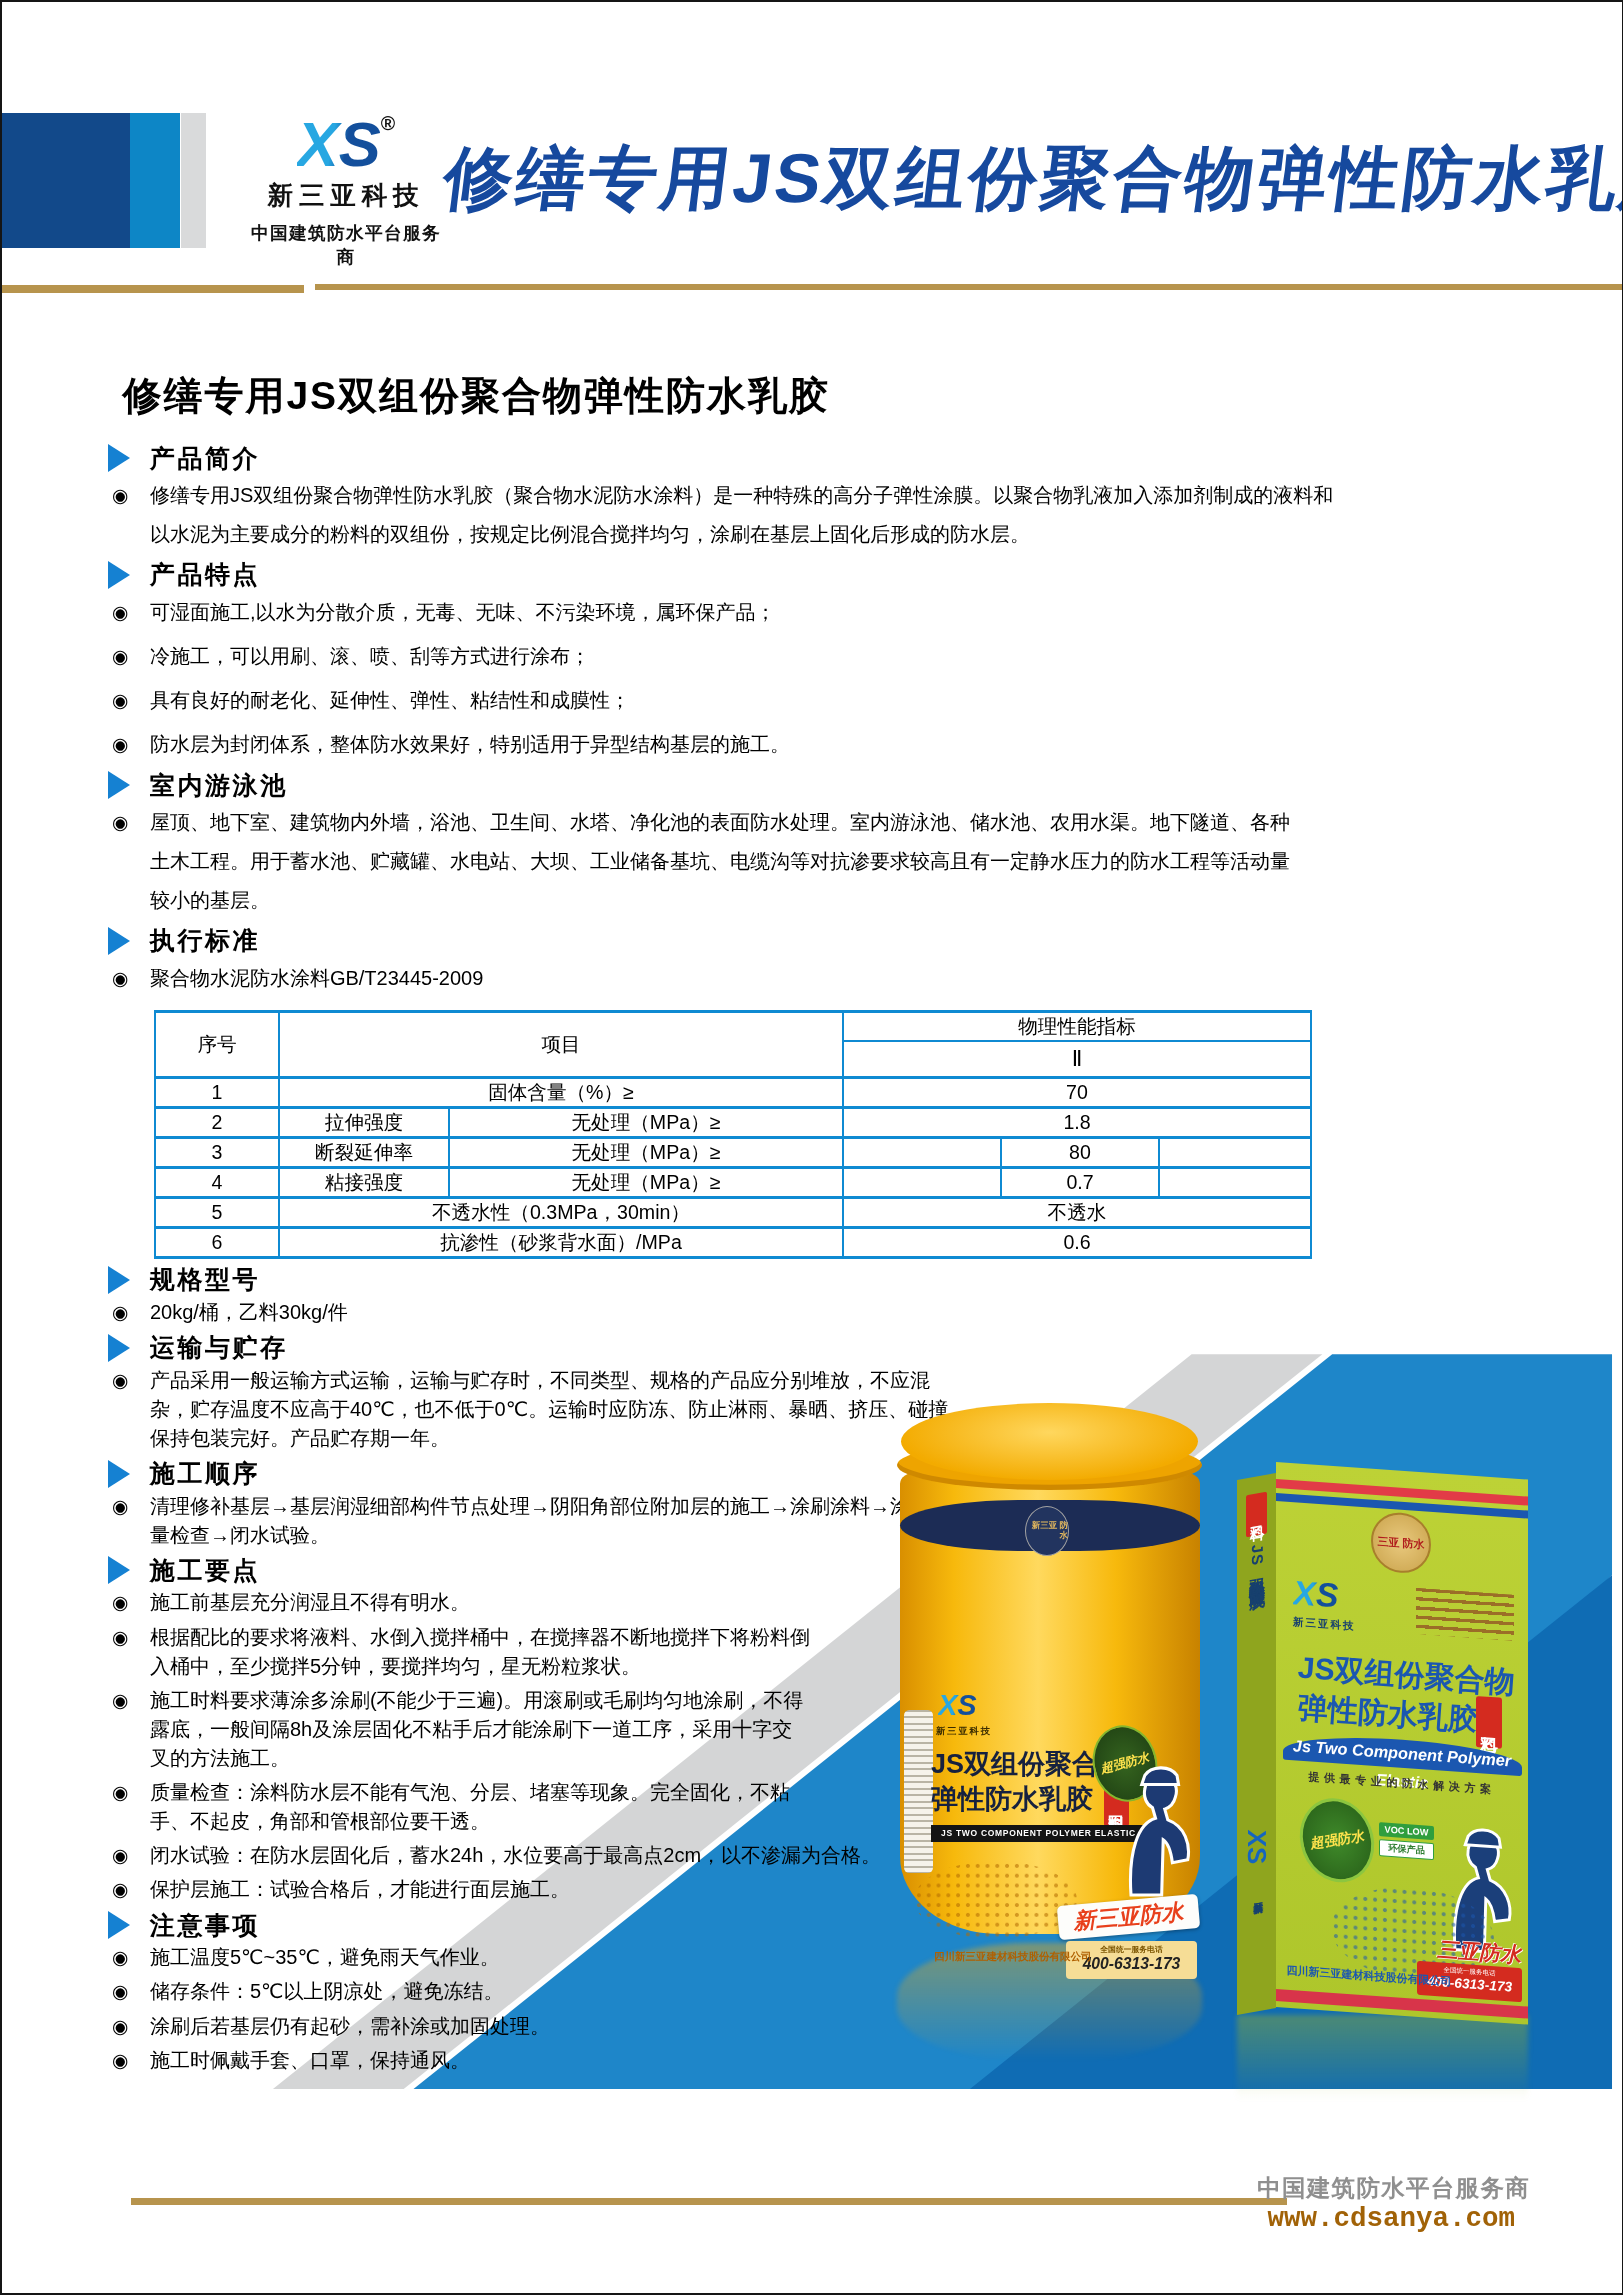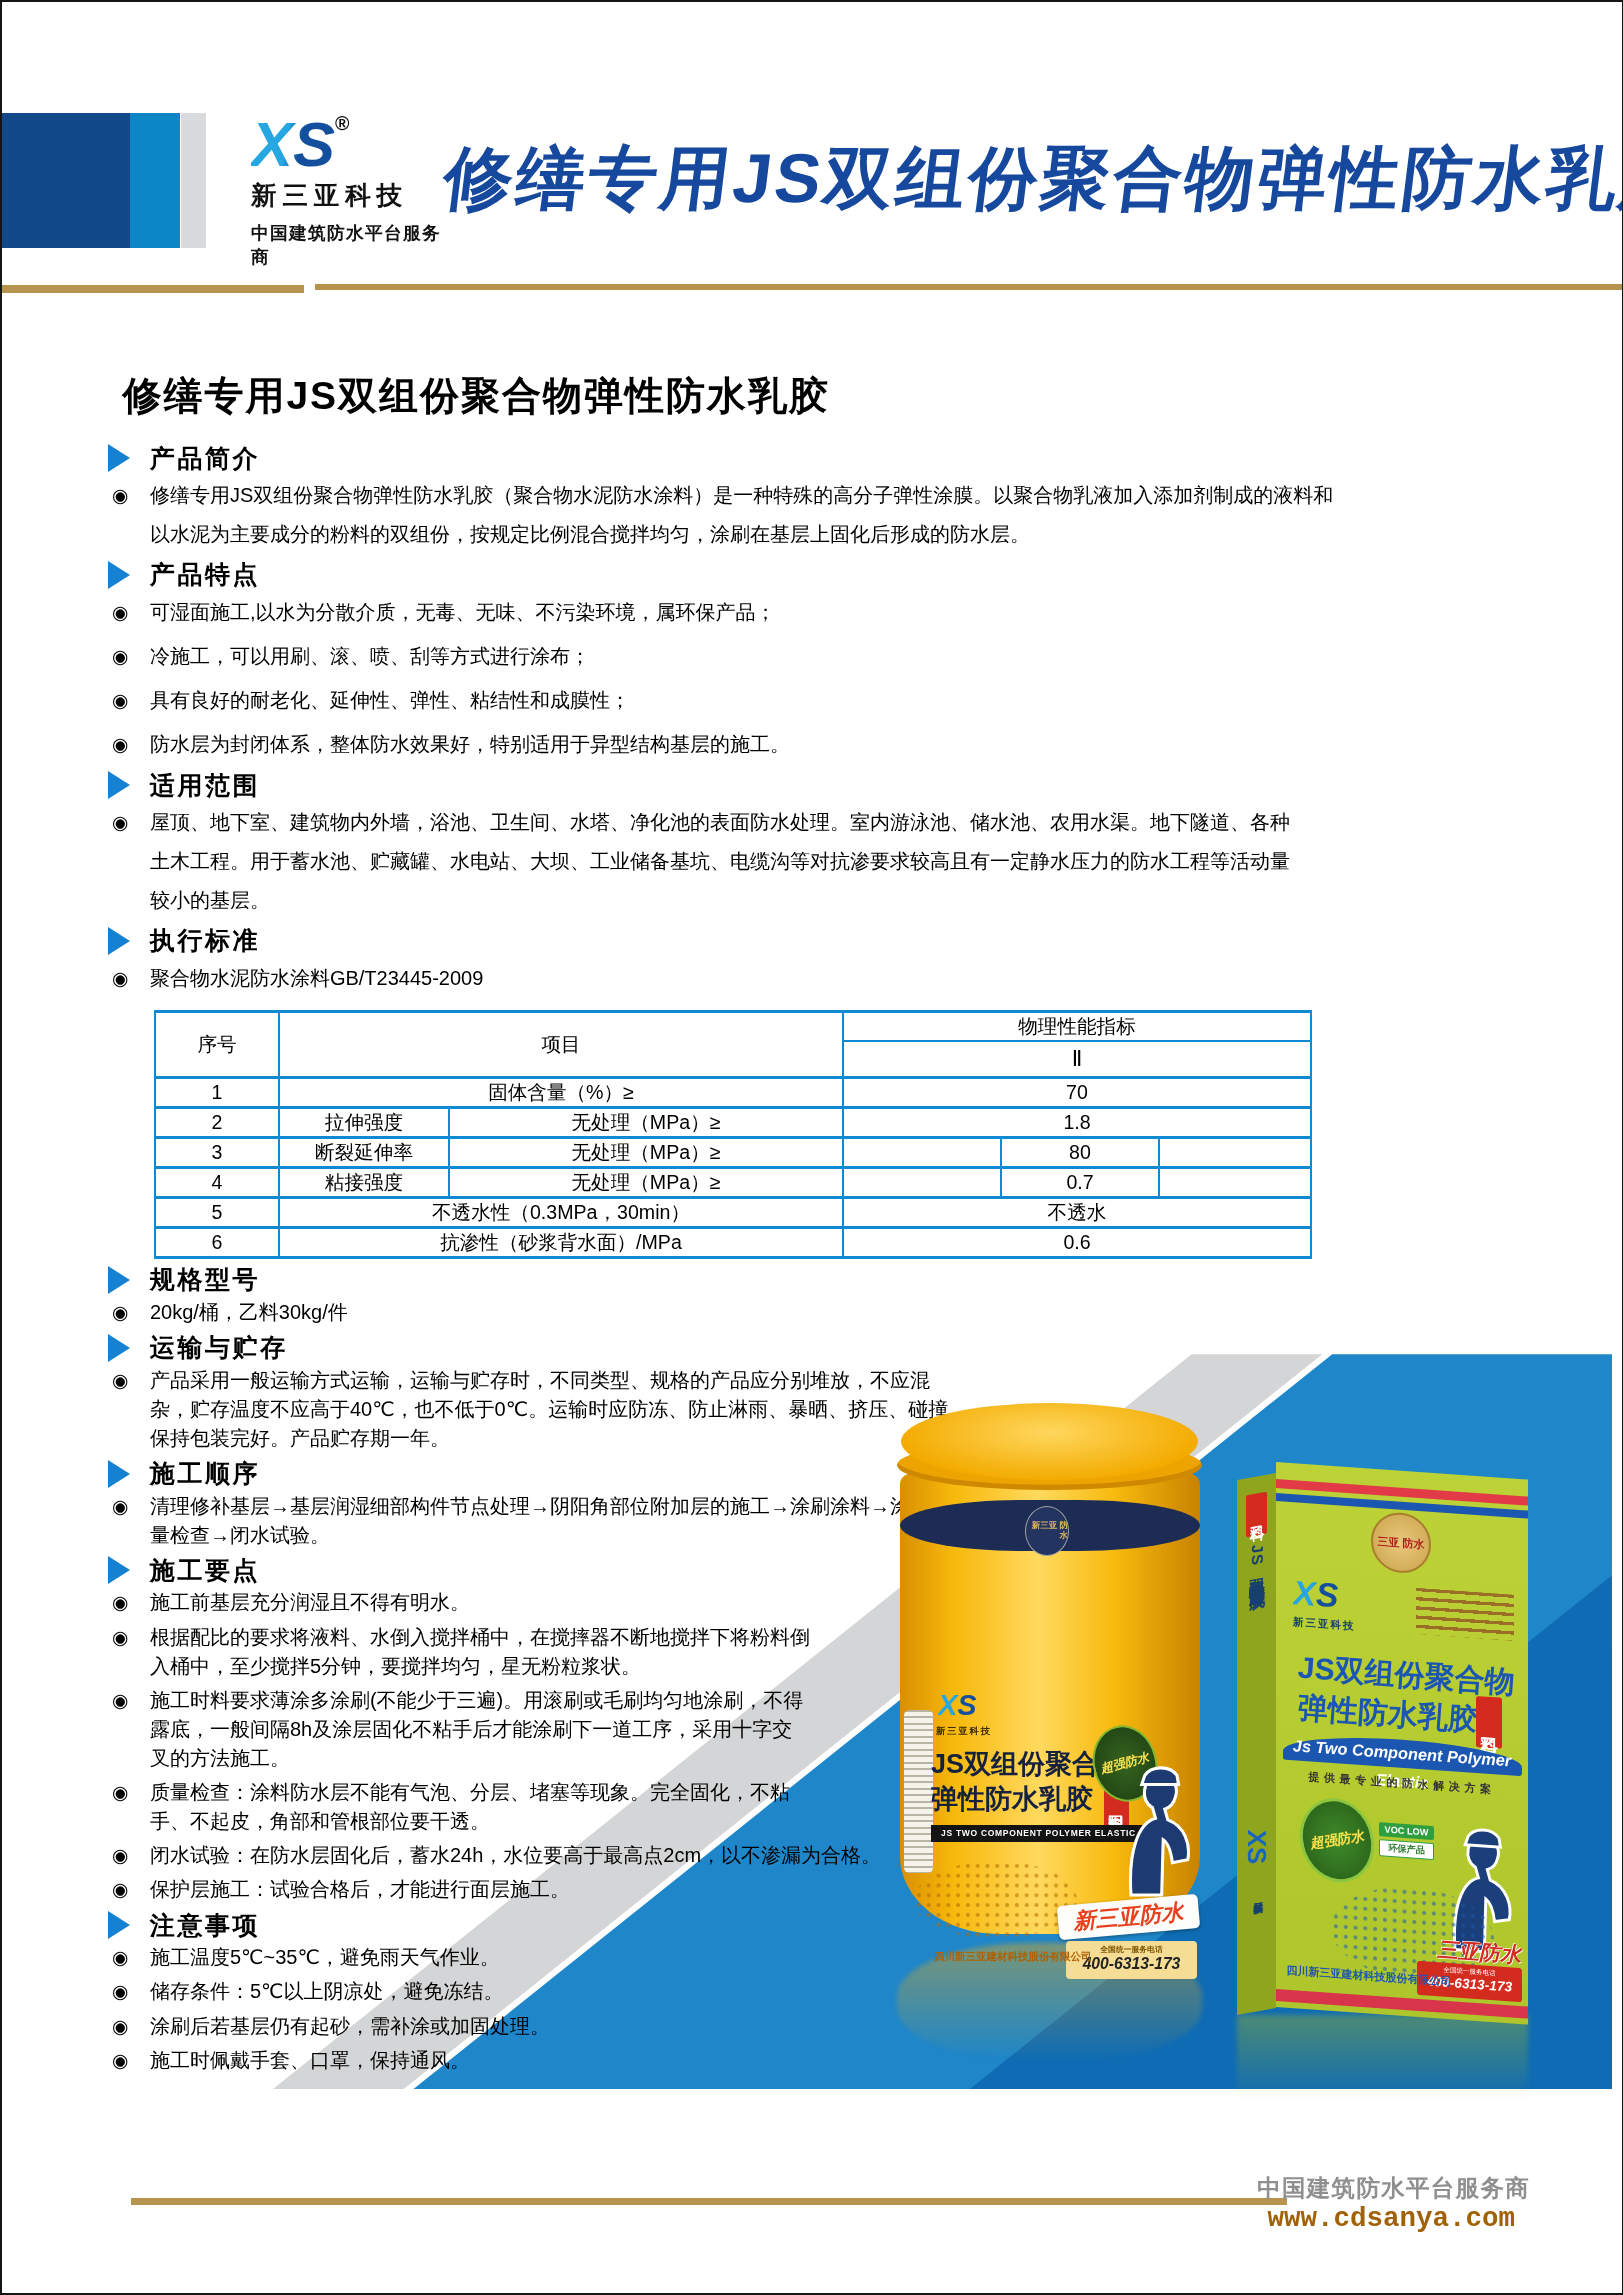--- a/index.html
+++ b/index.html
@@ -5,21 +5,21 @@
   html,body{margin:0;padding:0;background:#555;}
   .page{position:relative;width:1624px;height:2295px;background:#ffffff;
         border:2px solid #151515;box-sizing:border-box;overflow:hidden;
         font-family:"Liberation Sans","DejaVu Sans",sans-serif;color:#000;}
   
   .bands{position:absolute;left:0;top:0;z-index:0;}
   
   .corner-navy{position:absolute;left:0;top:111px;width:128px;height:135px;background:#12498a;z-index:2;}
   .corner-lblue{position:absolute;left:128px;top:111px;width:50px;height:135px;background:#0d86c6;z-index:2;}
   .corner-gray{position:absolute;left:179px;top:111px;width:25px;height:135px;background:#d9dadb;z-index:2;}
-  .logo{position:absolute;left:249px;top:110px;width:190px;text-align:left;z-index:2;}
+  .logo{position:absolute;left:249px;top:110px;width:190px;text-align:center;z-index:2;}
   .logo-xs{font-size:63px;font-weight:bold;font-style:italic;line-height:65px;
            background:linear-gradient(100deg,#27a7e2 42%,#134f9c 58%);
            -webkit-background-clip:text;background-clip:text;color:transparent;display:inline-block;}
   .logo-reg{font-size:19.6px;font-weight:bold;color:#111;vertical-align:top;}
   .logo-company{font-size:25.5px;font-weight:bold;letter-spacing:5.9px;color:#111;margin-top:1.3px;}
   .logo-tagline{font-size:17.7px;font-weight:bold;letter-spacing:1.3px;color:#111;margin-top:7.8px;}
   .header-title{position:absolute;left:442px;top:131px;font-size:69px;font-weight:bold;
                 color:#16499e;white-space:nowrap;letter-spacing:3.3px;transform:skewX(-7deg);z-index:2;}
   .gold-a{position:absolute;left:0;top:283px;width:302px;height:7.8px;background:#b7944d;z-index:2;}
   .gold-b{position:absolute;left:313px;top:282px;width:1311px;height:5.9px;background:#b7944d;z-index:2;}
@@ -194,21 +194,21 @@
     </div>
     <div class="bullet">
       <div class="bline"><span class="mk">◉</span><span>具有良好的耐老化、延伸性、弹性、粘结性和成膜性；</span></div>
     </div>
     <div class="bullet">
       <div class="bline"><span class="mk">◉</span><span>防水层为封闭体系，整体防水效果好，特别适用于异型结构基层的施工。</span></div>
     </div>
 
     <div class="sec">
       <span class="arrow"></span>
-      <h2>适用范围</h2>
+      <h2>室内游泳池</h2>
     </div>
     <div class="bullet">
       <div class="bline"><span class="mk">◉</span><span>屋顶、地下室、建筑物内外墙，浴池、卫生间、水塔、净化池的表面防水处理。室内游泳池、储水池、农用水渠。地下隧道、各种</span></div>
       <div class="bline cont"><span>土木工程。用于蓄水池、贮藏罐、水电站、大坝、工业储备基坑、电缆沟等对抗渗要求较高且有一定静水压力的防水工程等活动量</span></div>
       <div class="bline cont"><span>较小的基层。</span></div>
     </div>
 
     <div class="sec">
       <span class="arrow"></span>
       <h2>执行标准</h2>

